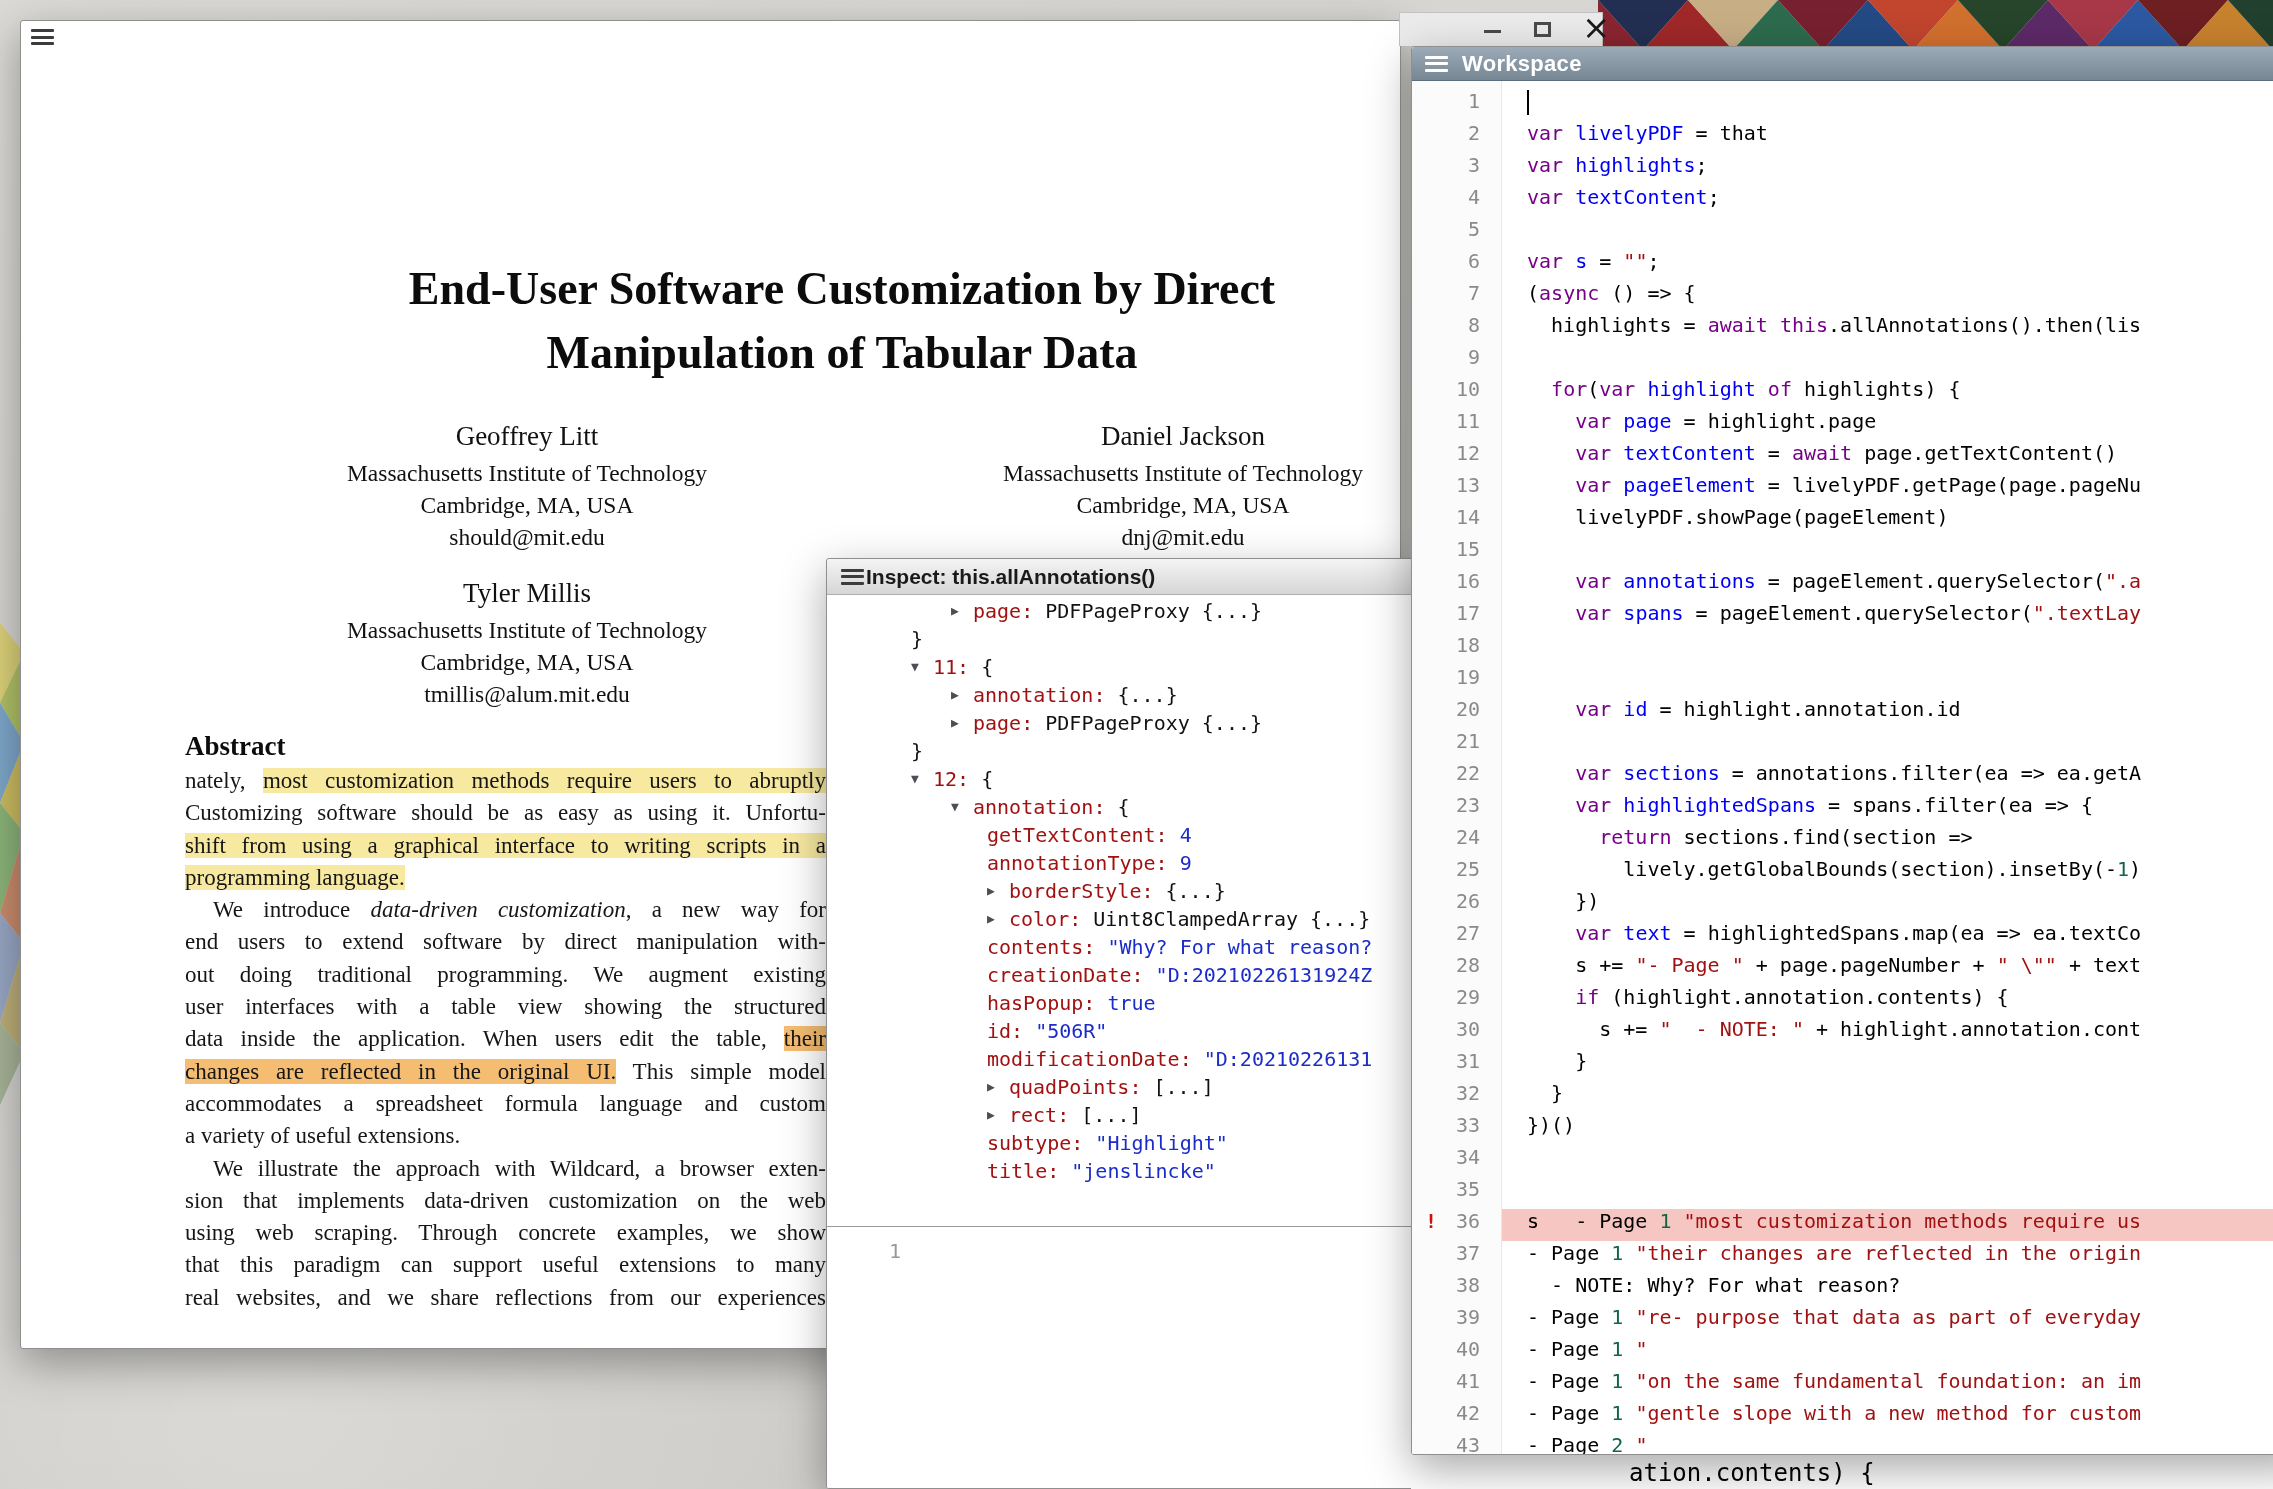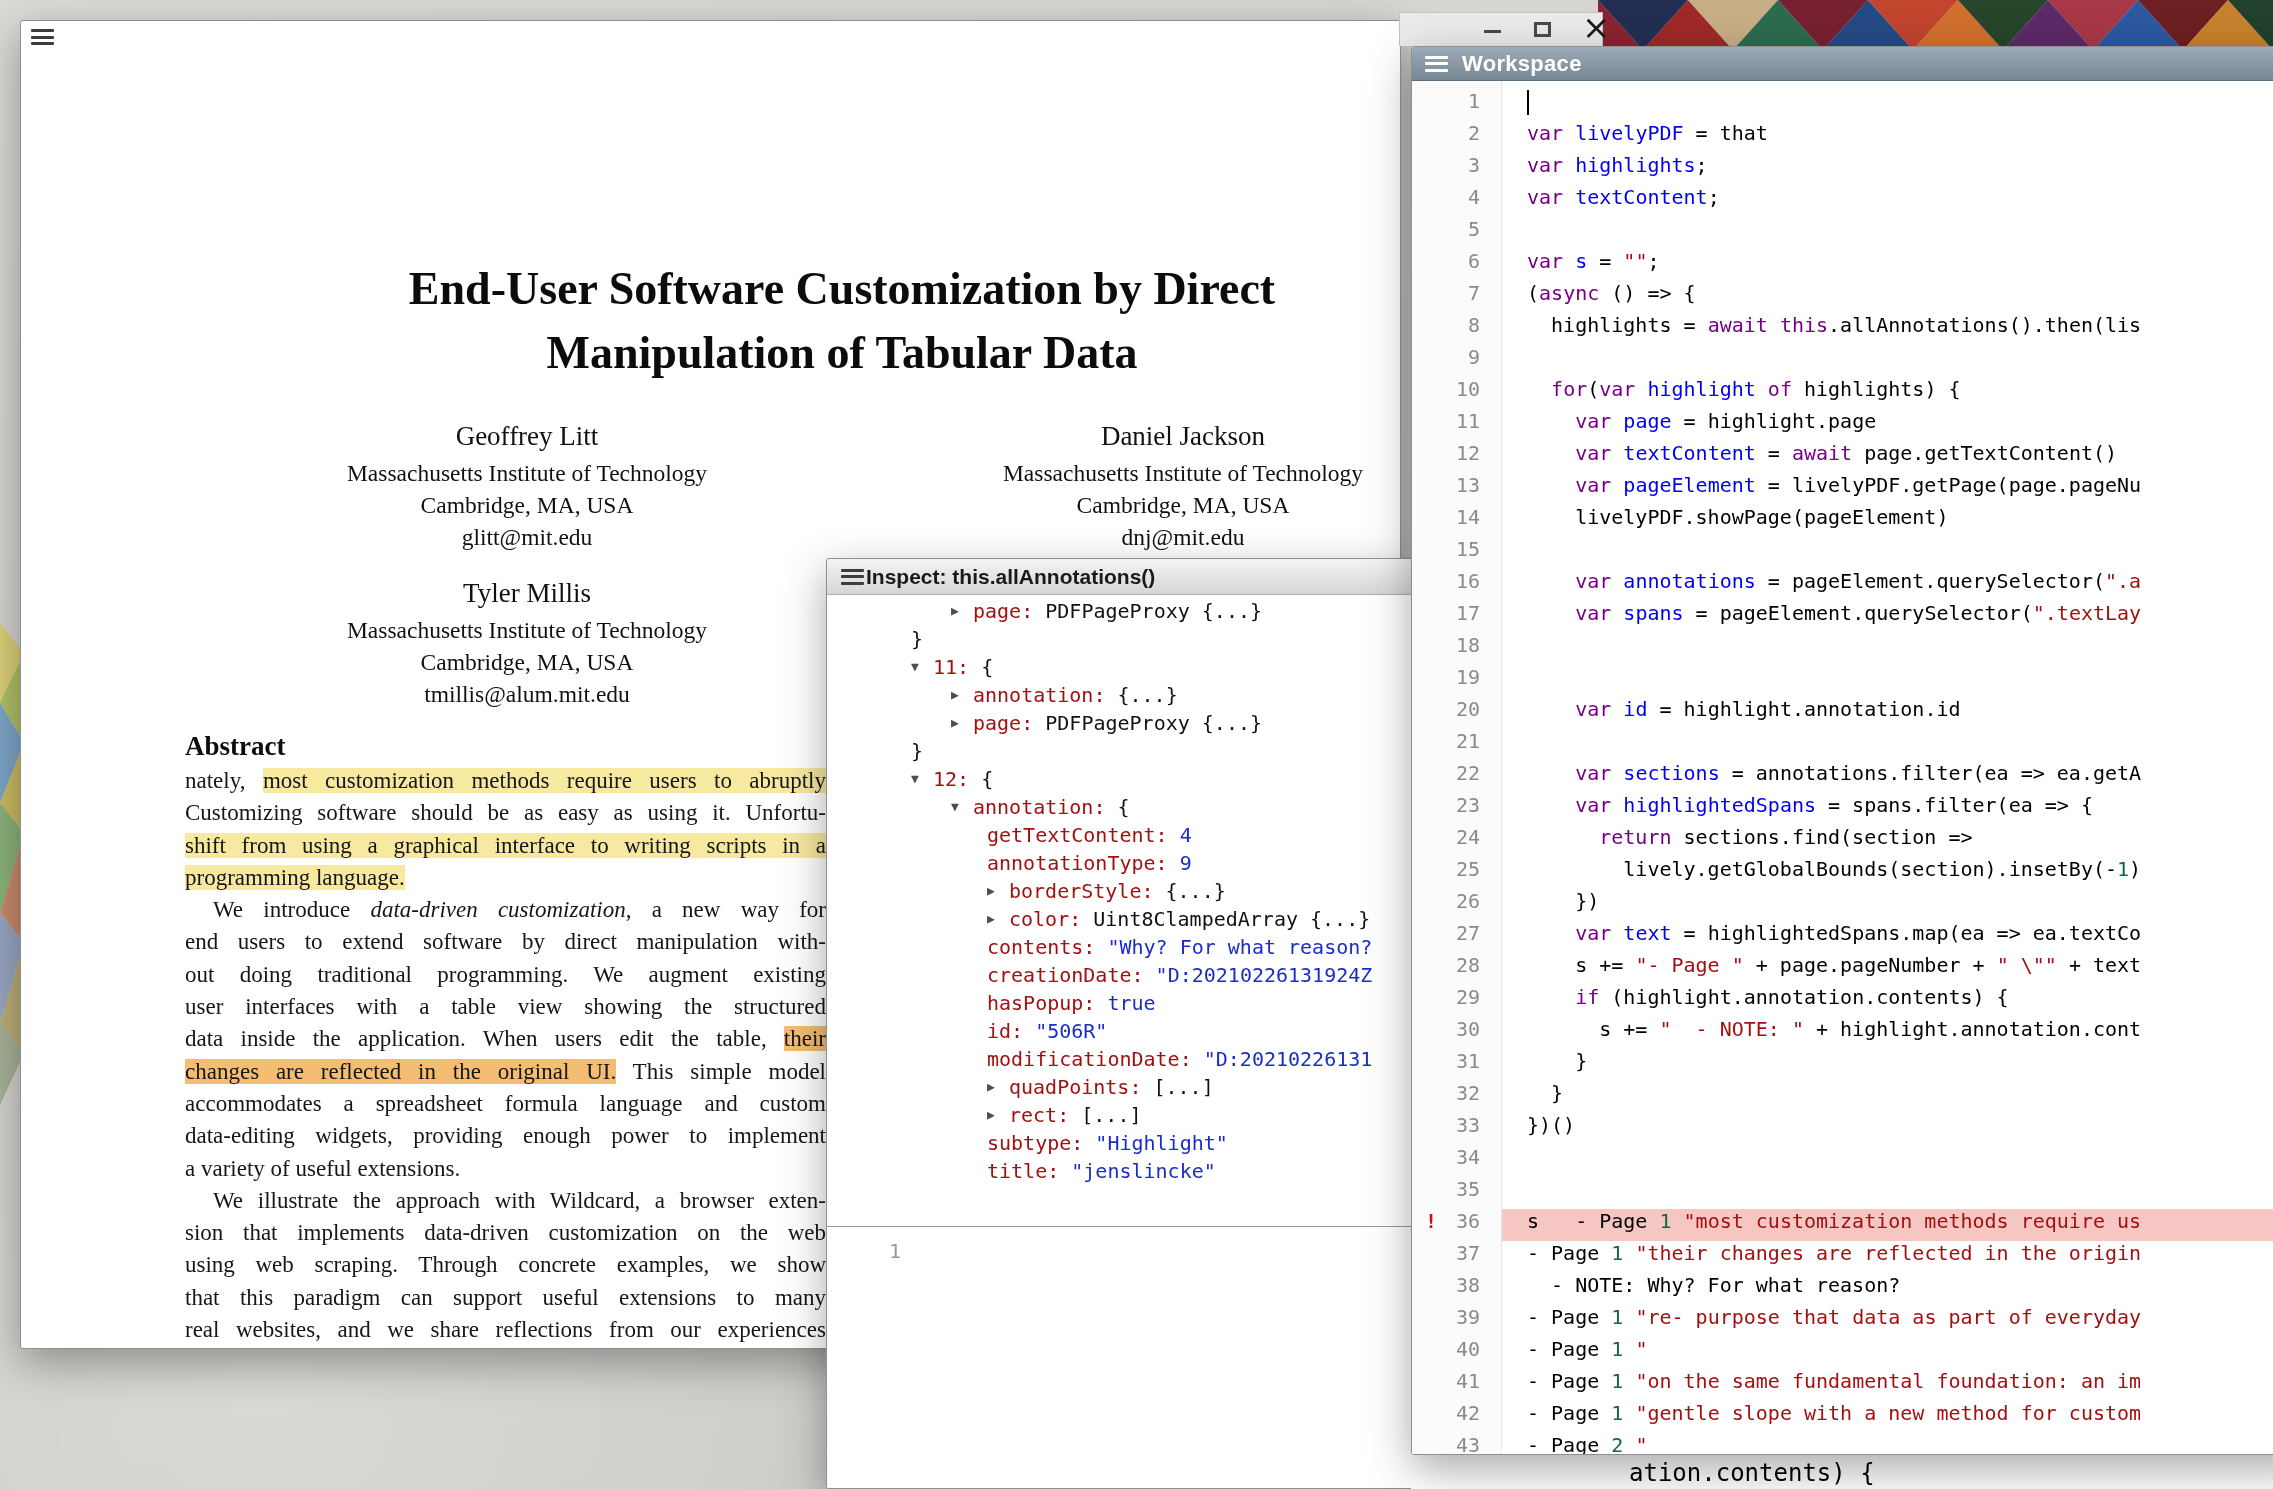--- a/index.html
+++ b/index.html
@@ -137,21 +137,21 @@
 
   <h1 class="paper-title">
     <span>End-User Software Customization by Direct</span><br>
     <span>Manipulation of Tabular Data</span>
   </h1>
 
   <div class="author author-1">
     <div class="aname">Geoffrey Litt</div>
     <div class="aline">Massachusetts Institute of Technology</div>
     <div class="aline">Cambridge, MA, USA</div>
-    <div class="aline">glitt@mit.edu</div>
+    <div class="aline">should@mit.edu</div>
   </div>
   <div class="author author-2">
     <div class="aname">Daniel Jackson</div>
     <div class="aline">Massachusetts Institute of Technology</div>
     <div class="aline">Cambridge, MA, USA</div>
     <div class="aline">dnj@mit.edu</div>
   </div>
   <div class="author author-3">
     <div class="aname">Tyler Millis</div>
     <div class="aline">Massachusetts Institute of Technology</div>
@@ -165,21 +165,20 @@
       <div class="pline"><span>Customizing software should be as easy as using it. Unfortu-</span></div>
       <div class="pline"><span class="hl-y">shift from using a graphical interface to writing scripts in a</span></div>
       <div class="pline plast"><span class="hl-y">programming language.</span></div>
       <div class="pline pindent"><span>We introduce </span><span class="ital">data-driven customization</span><span>, a new way for</span></div>
       <div class="pline"><span>end users to extend software by direct manipulation with-</span></div>
       <div class="pline"><span>out doing traditional programming. We augment existing</span></div>
       <div class="pline"><span>user interfaces with a table view showing the structured</span></div>
       <div class="pline"><span>data inside the application. When users edit the table, </span><span class="hl-o">their</span></div>
       <div class="pline"><span class="hl-o">changes are reflected in the original UI.</span><span> This simple model</span></div>
       <div class="pline"><span>accommodates a spreadsheet formula language and custom</span></div>
-      <div class="pline"><span>data-editing widgets, providing enough power to implement</span></div>
       <div class="pline plast"><span>a variety of useful extensions.</span></div>
       <div class="pline pindent"><span>We illustrate the approach with Wildcard, a browser exten-</span></div>
       <div class="pline"><span>sion that implements data-driven customization on the web</span></div>
       <div class="pline"><span>using web scraping. Through concrete examples, we show</span></div>
       <div class="pline"><span>that this paradigm can support useful extensions to many</span></div>
       <div class="pline"><span>real websites, and we share reflections from our experiences</span></div>
     </div>
 </section>
 
 <div class="ctrl-fragment">

